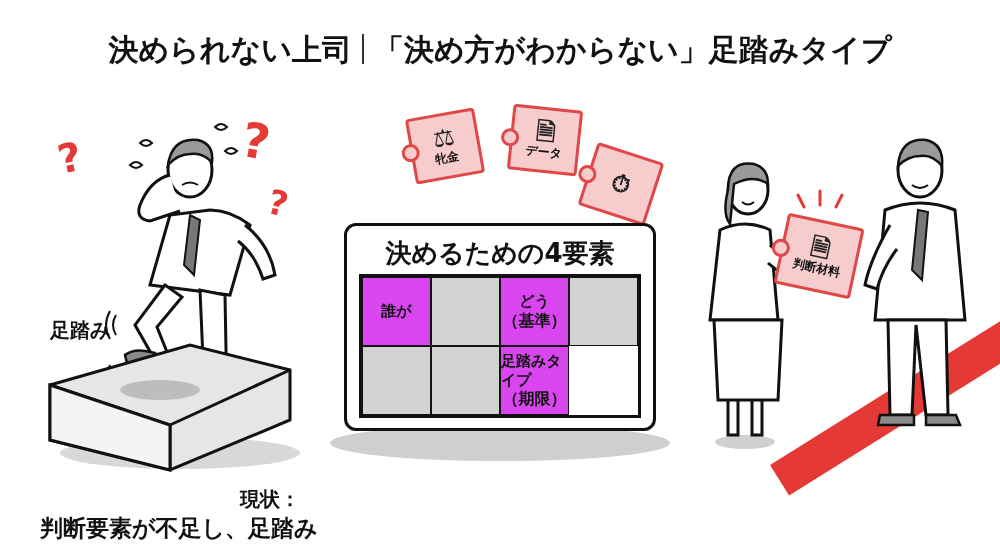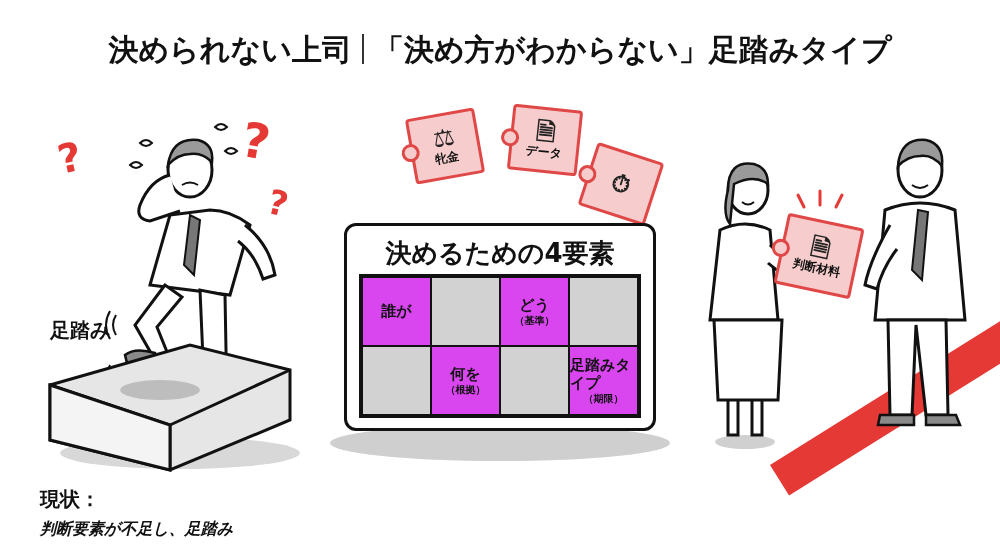--- a/index.html
+++ b/index.html
@@ -32,37 +32,37 @@
   }
   .board-title { position: absolute; left: 0; top: 10px; width: 100%; text-align: center; font-size: 26px; font-weight: bold; }
   .grid {
     position: absolute; left: 12px; top: 48px; width: 282px; height: 144px;
     display: grid; grid-template-columns: repeat(4, 1fr); grid-template-rows: repeat(2, 1fr);
     border: 3px solid #111;
   }
   .cell { border: 1.5px solid #111; display: flex; flex-direction: column; align-items: center; justify-content: center; font-weight: bold; font-size: 15px; line-height: 1.25; }
   .cell.gray { background: #d2d2d2; }
   .cell.white { background: #d946ef; }
-  .cell .sub { font-size: 10px; font-weight: bold; }
+  .cell .sub { font-size: 16px; font-weight: bold; }
 
   .piece {
     position: absolute; width: 70px; height: 66px; background: #f6cccc; border: 3px solid #e04848;
     border-radius: 4px; display: flex; flex-direction: column; align-items: center; justify-content: center;
     font-size: 12px; font-weight: bold;
   }
   .piece .knob { position: absolute; width: 18px; height: 18px; border-radius: 50%; background: #f6cccc; border: 3px solid #e04848; }
   .piece .ico { font-size: 24px; line-height: 1; color: #222; z-index: 2; }
   .piece span { z-index: 2; }
 
   .red-carpet { position: absolute; left: 80px; top: 300px; width: 360px; height: 36px; background: #e53935; transform: rotate(-32deg); transform-origin: left top; }
 
   .figure { position: absolute; }
-  .captions { position: absolute; top: 486px; text-align: left; }
+  .captions { position: absolute; top: 486px; text-align: right; }
   .cap-head { font-size: 20px; font-weight: bold; }
-  .cap-body { font-size: 16px; font-weight: bold; margin-top: 6px; white-space: nowrap; font-style: italic; }
+  .cap-body { font-size: 23px; font-weight: bold; margin-top: 0; white-space: nowrap; }
 </style>
 </head>
 <body>
 
 <div class="title">
   <span>決められない上司</span><span class="sep"></span><span>「決め方がわからない」足踏みタイプ</span>
 </div>
 
 <div class="scene" id="scene-left">
   <div class="qmark" style="left:38px; top:40px; font-size:40px; transform:rotate(-12deg);">?</div>
@@ -140,24 +140,20 @@
           <span>誰が</span>
           <span class="sub"></span>
         </div>
       <div class="cell gray"></div>
       <div class="cell white">
           <span>どう</span>
           <span class="sub">（基準）</span>
         </div>
       <div class="cell gray"></div>
       <div class="cell gray"></div>
-      <div class="cell white">
-          <span>何を</span>
-          <span class="sub">（根拠）</span>
-        </div>
       <div class="cell gray"></div>
       <div class="cell white">
           <span>足踏みタイプ</span>
           <span class="sub">（期限）</span>
         </div>
     </div>
   </div>
 </div>
 
 <div class="scene" id="scene-right">

